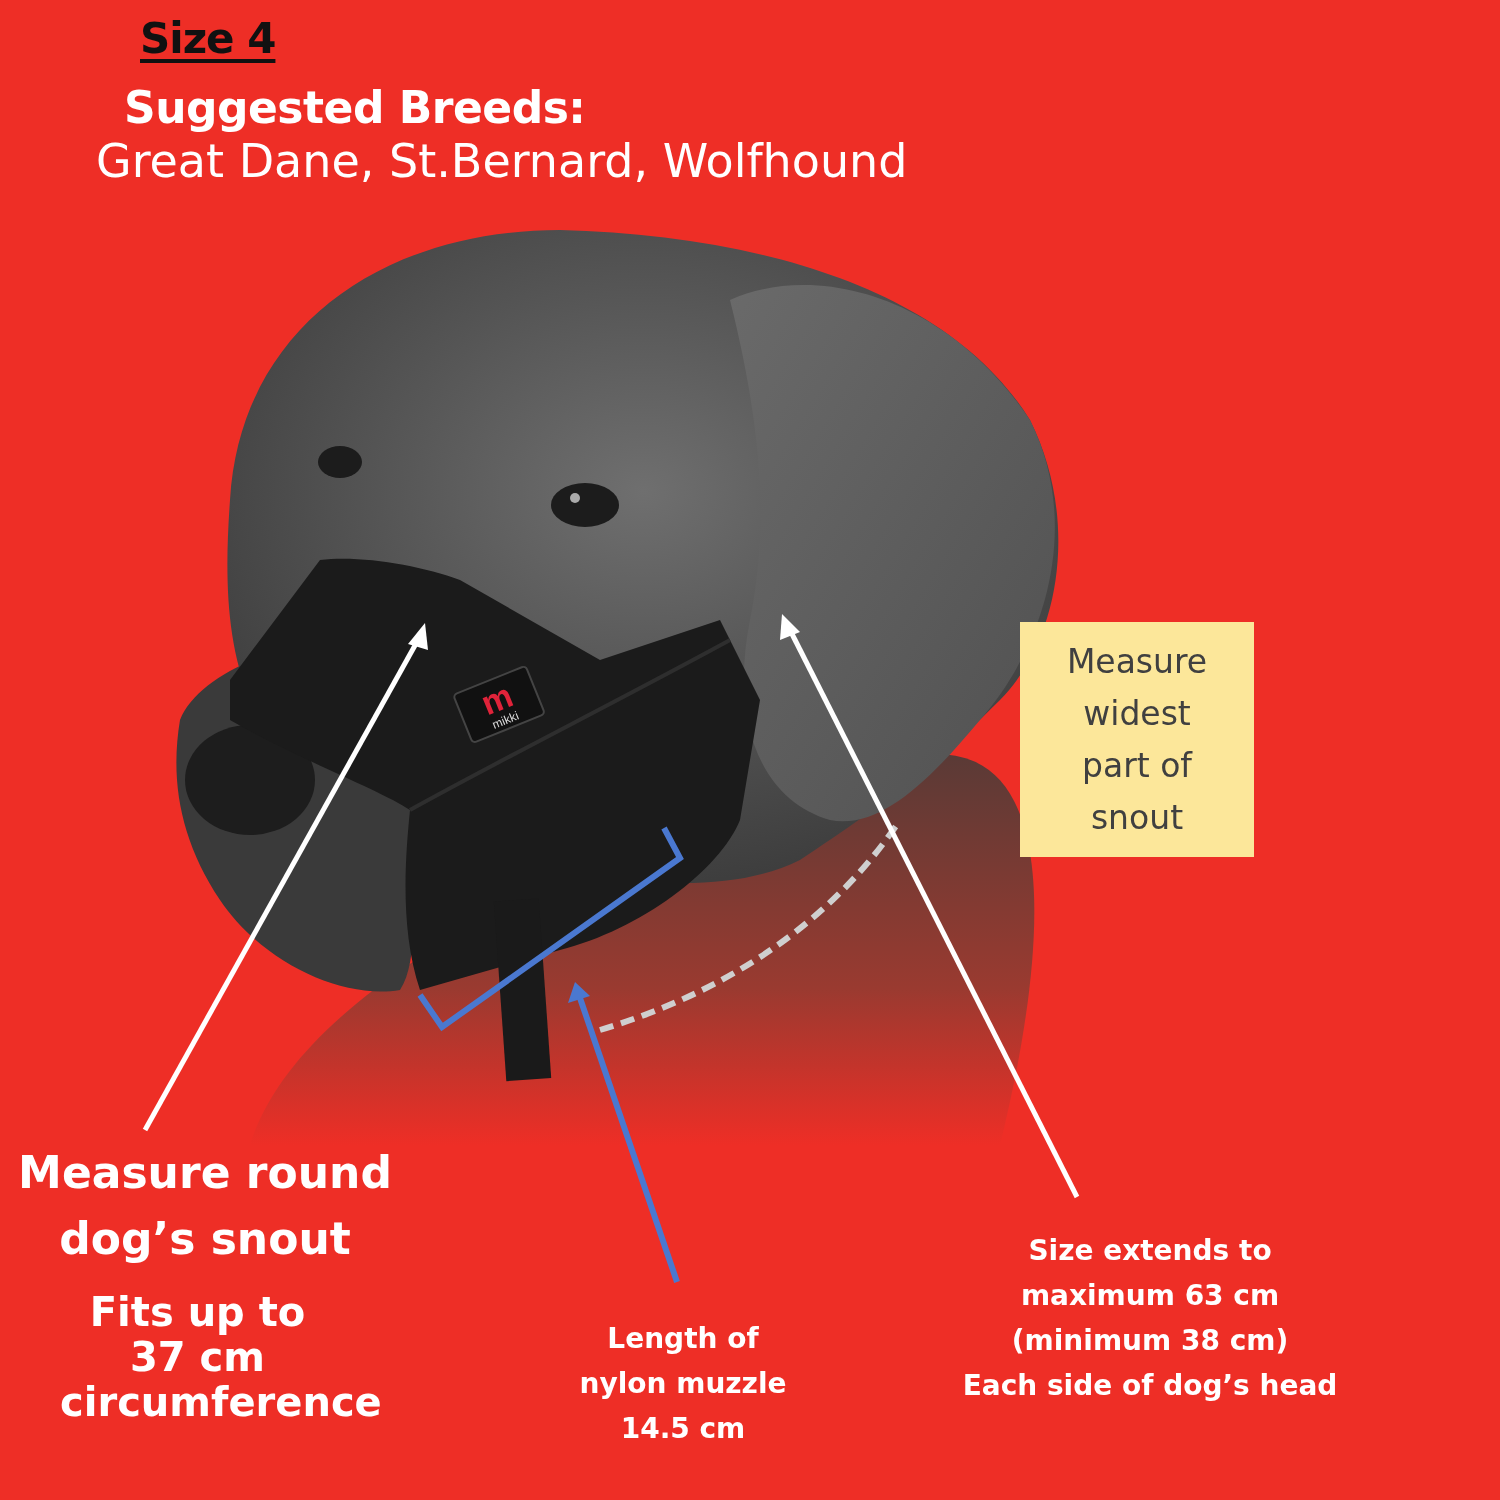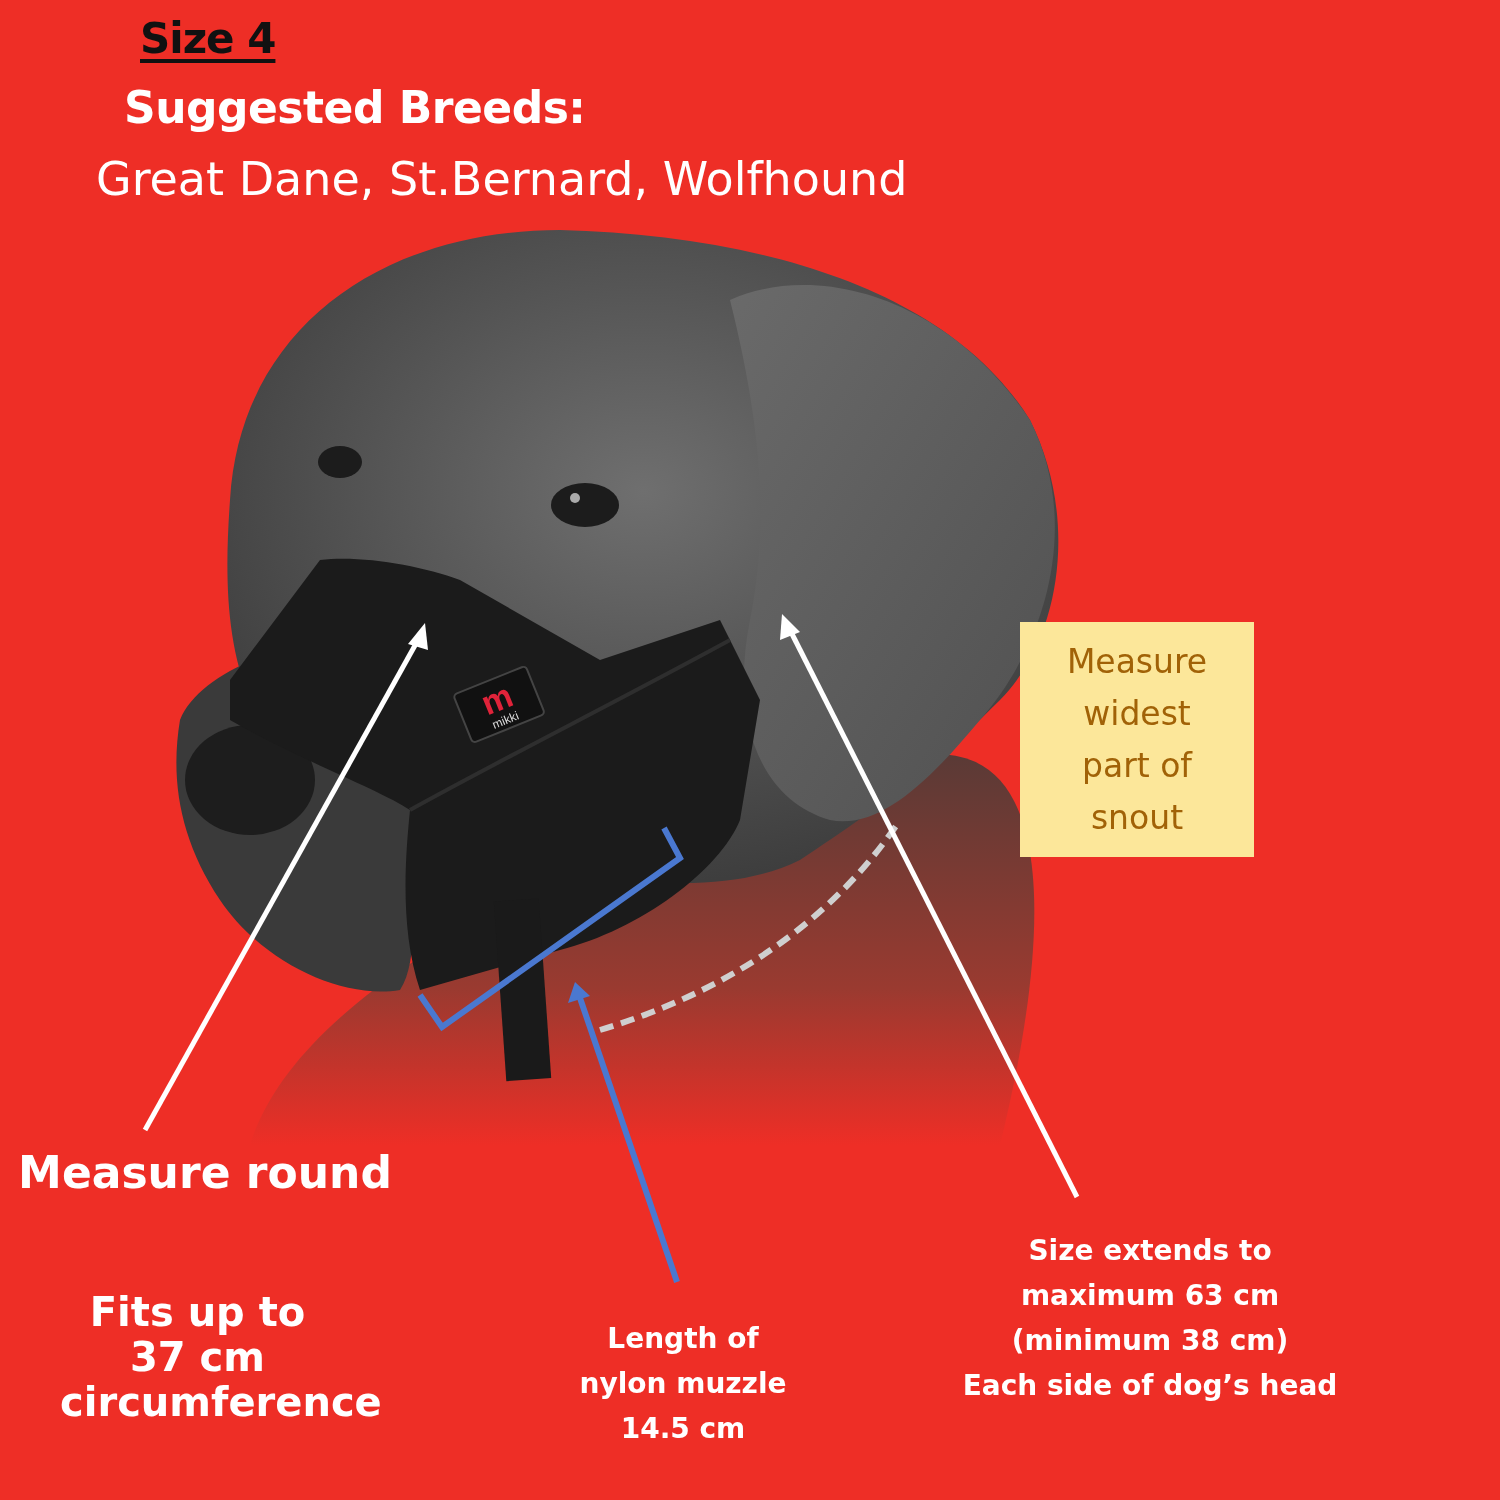--- a/index.html
+++ b/index.html
@@ -12,27 +12,27 @@
   #size-title {
     left:96px; top:14px; font-size:42px; font-weight:bold; color:#111;
     text-decoration:underline; text-decoration-thickness:4px; text-underline-offset:6px;
     letter-spacing:-1px;
     margin-left:44px;
   }
   #breeds-label {
     left:96px; top:82px; font-size:44px; font-weight:bold; color:#fff; letter-spacing:-0.5px;margin-left:28px;
   }
   #breeds-value {
-    left:96px; top:152px; font-size:46px; color:#fff; letter-spacing:0px;
+    left:96px; top:134px; font-size:46px; color:#fff; letter-spacing:0px;
   }
   #photo { left:0; top:0; width:1500px; height:1500px; }
   #callout-box {
     left:1020px; top:622px; width:234px; height:235px; background:#FCE79A;
     display:flex; align-items:center; justify-content:center; text-align:center;
-    font-size:33px; line-height:52px; color:#a16207;
+    font-size:33px; line-height:52px; color:#404040;
   }
   .caption { color:#fff; text-align:center; font-weight:bold; }
   #snout-heading {
     left:10px; top:1140px; width:390px; font-size:44px; line-height:66px;
   }
   #snout-detail {
     left:60px; top:1290px; width:275px; font-size:40px; line-height:45px;
   }
   #length-caption {
     left:552px; top:1316px; width:262px; font-size:28px; line-height:45px;
@@ -108,20 +108,21 @@
   <div>
     <span class="line">Measure</span>
     <span class="line">widest</span>
     <span class="line">part of</span>
     <span class="line">snout</span>
   </div>
 </div>
 
 <div id="snout-heading" class="abs caption">
   <span class="line">Measure round</span>
+  <span class="line">dog’s snout</span>
 </div>
 
 <div id="snout-detail" class="abs caption">
   <span class="line">Fits up to</span>
   <span class="line">37 cm</span>
   <span class="line">circumference</span>
 </div>
 
 <div id="length-caption" class="abs caption">
   <span class="line">Length of</span>

